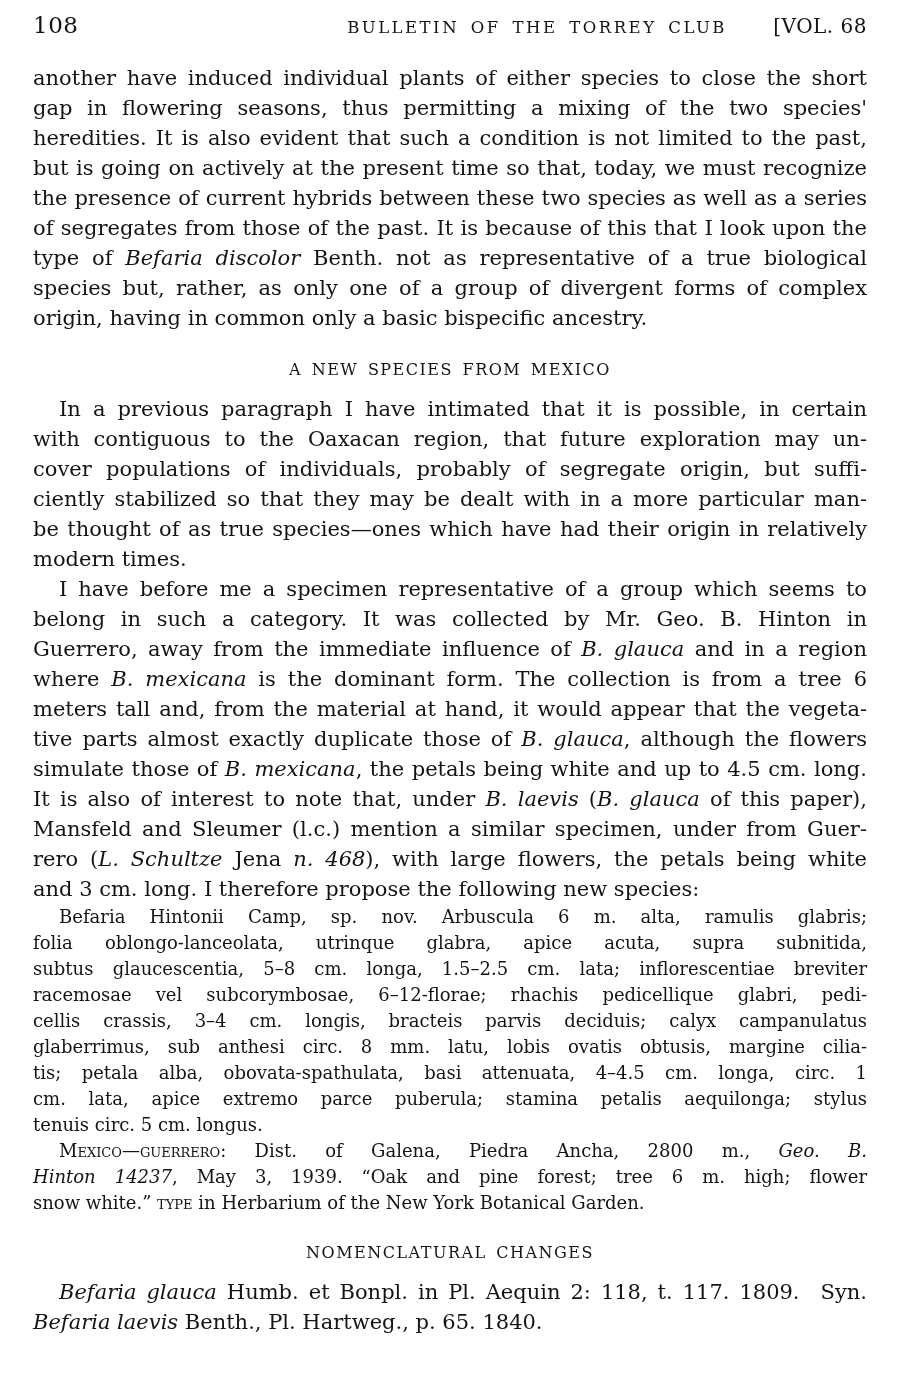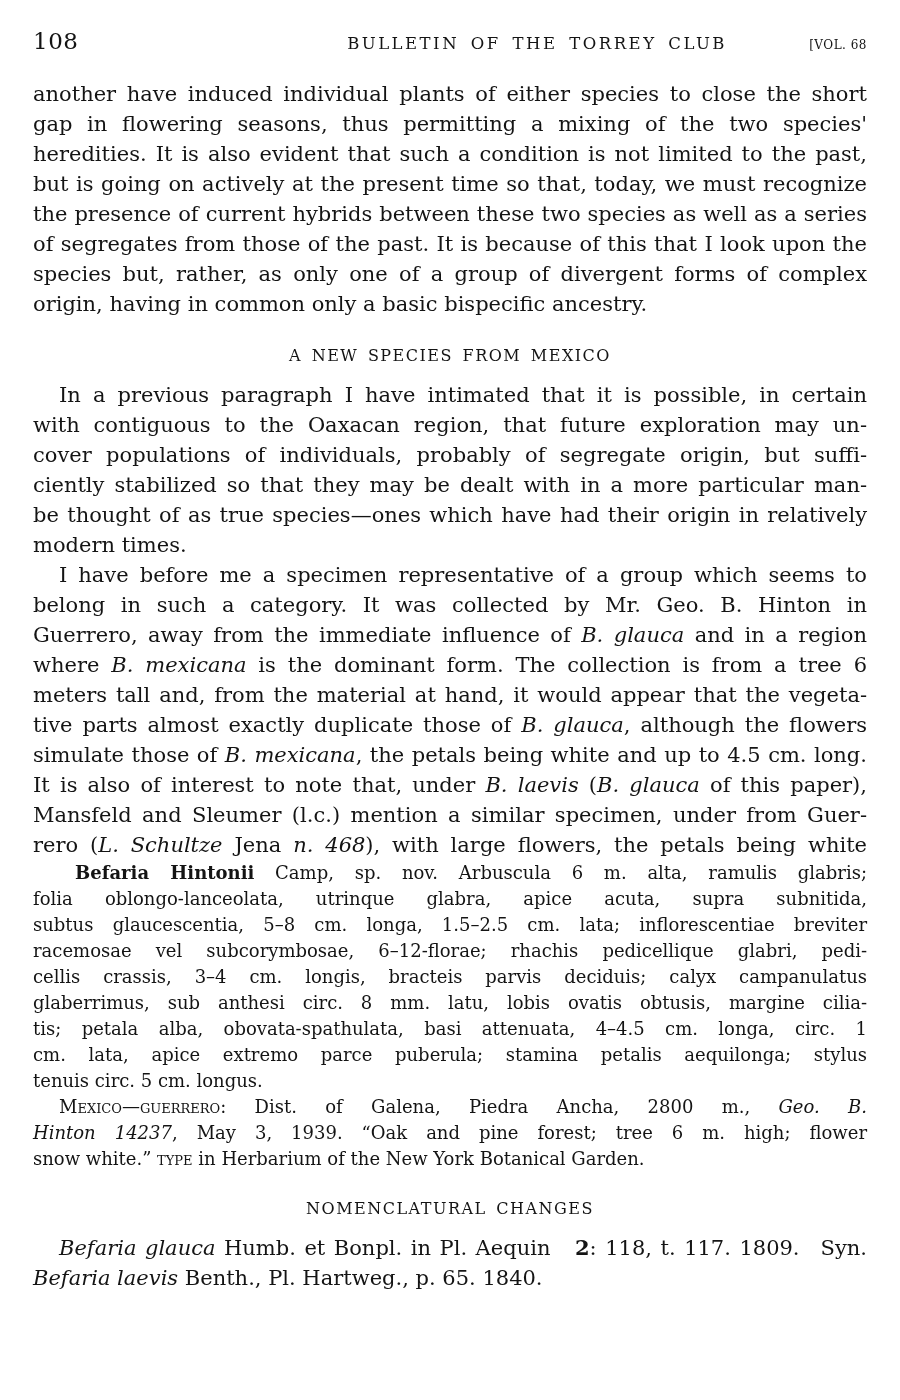--- a/index.html
+++ b/index.html
@@ -1,73 +1,74 @@
 <!DOCTYPE html>
 <html><head>
 <meta charset="utf-8">
 <style>
   html,body { margin:0; padding:0; background:#ffffff; }
   .page {
     position:relative;
     width:900px; height:1400px;
     box-sizing:border-box;
-    padding:28px 33px 0 33px;
+    padding:12px 33px 0 33px;
     background:#ffffff;
     color:#141414;
     font-family:"DejaVu Serif", "Liberation Serif", serif;
     overflow:hidden;
   }
   .page-header {
     display:flex;
     align-items:baseline;
     margin-bottom:25px;
   }
   .page-number { width:140px; font-size:23px; letter-spacing:0.5px; }
   .journal-title {
     flex:1; text-align:right;
     font-size:16.5px; letter-spacing:2.5px;
     word-spacing:4px;
   }
-  .volume-label { width:140px; text-align:right; font-size:12px; letter-spacing:0.5px; }
+  .volume-label { width:140px; text-align:right; font-size:20px; letter-spacing:0.5px; }
 
   .para { margin:0; }
   .para.body { font-size:21px; line-height:30px; }
   .para.small { font-size:18px; line-height:26px; }
   .line { text-align:justify; text-align-last:justify; white-space:normal; }
   .line.last { text-align-last:left; }
   .line.first { text-indent:26px; }
 
   .section-heading {
     text-align:center;
     font-size:16px;
     letter-spacing:1.5px;
     word-spacing:3px;
     margin:27px 0 15px 0;
   }
   .i { font-style:italic; }
-  .b { font-weight:bold;margin-left:16px; }
+  .b { font-weight:normal; }
   .sc { font-variant:small-caps; }
 </style>
 </head>
 <body>
 
 <div class="page">
   <div class="page-header">
     <div class="page-number">108</div>
     <div class="journal-title">BULLETIN OF THE TORREY CLUB</div>
     <div class="volume-label">[VOL. 68</div>
   </div>
   <div>
       <div class="para body">
         <div class="line"><span>another have induced individual plants of either species to close the short</span></div>
         <div class="line"><span>gap in flowering seasons, thus permitting a mixing of the two species'</span></div>
         <div class="line"><span>heredities. It is also evident that such a condition is not limited to the past,</span></div>
         <div class="line"><span>but is going on actively at the present time so that, today, we must recognize</span></div>
         <div class="line"><span>the presence of current hybrids between these two species as well as a series</span></div>
         <div class="line"><span>of segregates from those of the past. It is because of this that I look upon the</span></div>
+        <div class="line"><span>type of </span><span class="i">Befaria discolor</span><span> Benth. not as representative of a true biological</span></div>
         <div class="line"><span>species but, rather, as only one of a group of divergent forms of complex</span></div>
         <div class="line last"><span>origin, having in common only a basic bispecific ancestry.</span></div>
       </div>
       <div class="section-heading">A NEW SPECIES FROM MEXICO</div>
       <div class="para body">
         <div class="line first"><span>In a previous paragraph I have intimated that it is possible, in certain</span></div>
         <div class="line"><span>with contiguous to the Oaxacan region, that future exploration may un-</span></div>
         <div class="line"><span>cover populations of individuals, probably of segregate origin, but suffi-</span></div>
         <div class="line"><span>ciently stabilized so that they may be dealt with in a more particular man-</span></div>
         <div class="line"><span>be thought of as true species—ones which have had their origin in relatively</span></div>
@@ -77,20 +78,21 @@
         <div class="line first"><span>I have before me a specimen representative of a group which seems to</span></div>
         <div class="line"><span>belong in such a category. It was collected by Mr. Geo. B. Hinton in</span></div>
         <div class="line"><span>Guerrero, away from the immediate influence of </span><span class="i">B. glauca</span><span> and in a region</span></div>
         <div class="line"><span>where </span><span class="i">B. mexicana</span><span> is the dominant form. The collection is from a tree 6</span></div>
         <div class="line"><span>meters tall and, from the material at hand, it would appear that the vegeta-</span></div>
         <div class="line"><span>tive parts almost exactly duplicate those of </span><span class="i">B. glauca</span><span>, although the flowers</span></div>
         <div class="line"><span>simulate those of </span><span class="i">B. mexicana</span><span>, the petals being white and up to 4.5 cm. long.</span></div>
         <div class="line"><span>It is also of interest to note that, under </span><span class="i">B. laevis</span><span> (</span><span class="i">B. glauca</span><span> of this paper),</span></div>
         <div class="line"><span>Mansfeld and Sleumer (l.c.) mention a similar specimen, under from Guer-</span></div>
         <div class="line"><span>rero (</span><span class="i">L. Schultze</span><span> Jena </span><span class="i">n. 468</span><span>), with large flowers, the petals being white</span></div>
+        <div class="line last"><span>and 3 cm. long. I therefore propose the following new species:</span></div>
       </div>
       <div class="para small">
         <div class="line first"><span class="b">Befaria Hintonii</span><span> Camp, sp. nov. Arbuscula 6 m. alta, ramulis glabris;</span></div>
         <div class="line"><span>folia oblongo-lanceolata, utrinque glabra, apice acuta, supra subnitida,</span></div>
         <div class="line"><span>subtus glaucescentia, 5–8 cm. longa, 1.5–2.5 cm. lata; inflorescentiae breviter</span></div>
         <div class="line"><span>racemosae vel subcorymbosae, 6–12-florae; rhachis pedicellique glabri, pedi-</span></div>
         <div class="line"><span>cellis crassis, 3–4 cm. longis, bracteis parvis deciduis; calyx campanulatus</span></div>
         <div class="line"><span>glaberrimus, sub anthesi circ. 8 mm. latu, lobis ovatis obtusis, margine cilia-</span></div>
         <div class="line"><span>tis; petala alba, obovata-spathulata, basi attenuata, 4–4.5 cm. longa, circ. 1</span></div>
         <div class="line"><span>cm. lata, apice extremo parce puberula; stamina petalis aequilonga; stylus</span></div>

